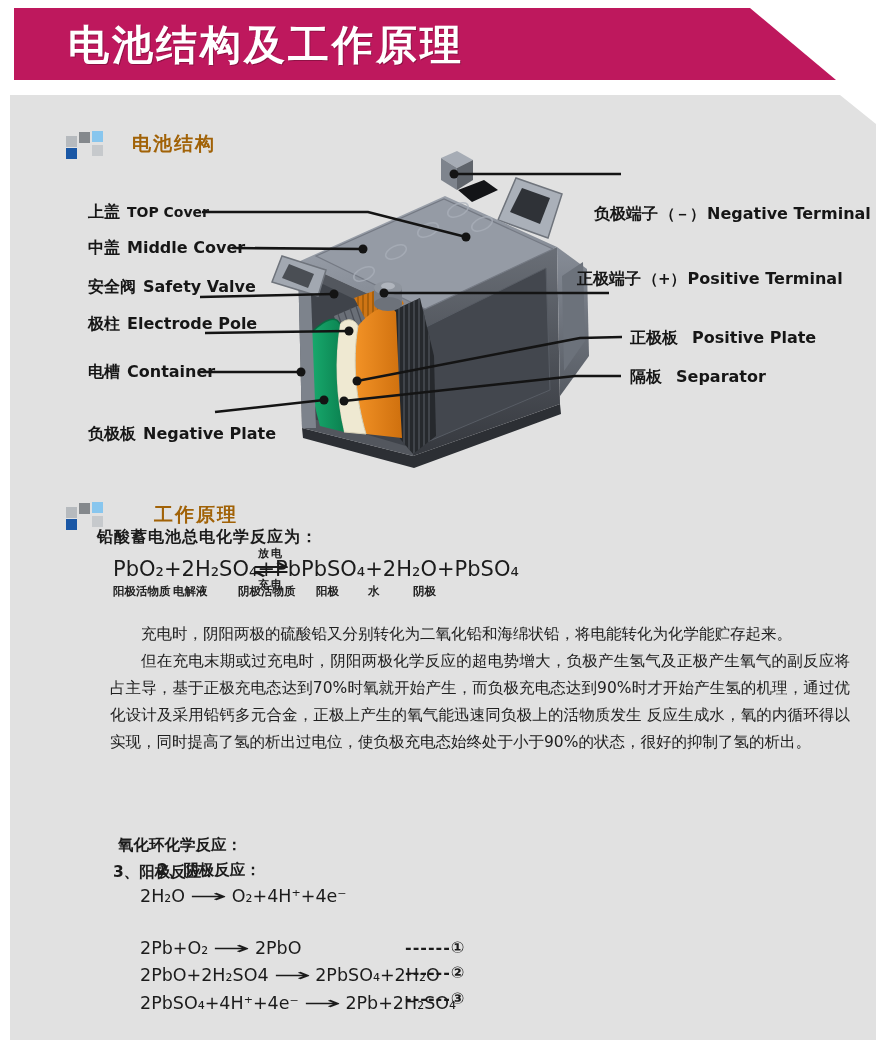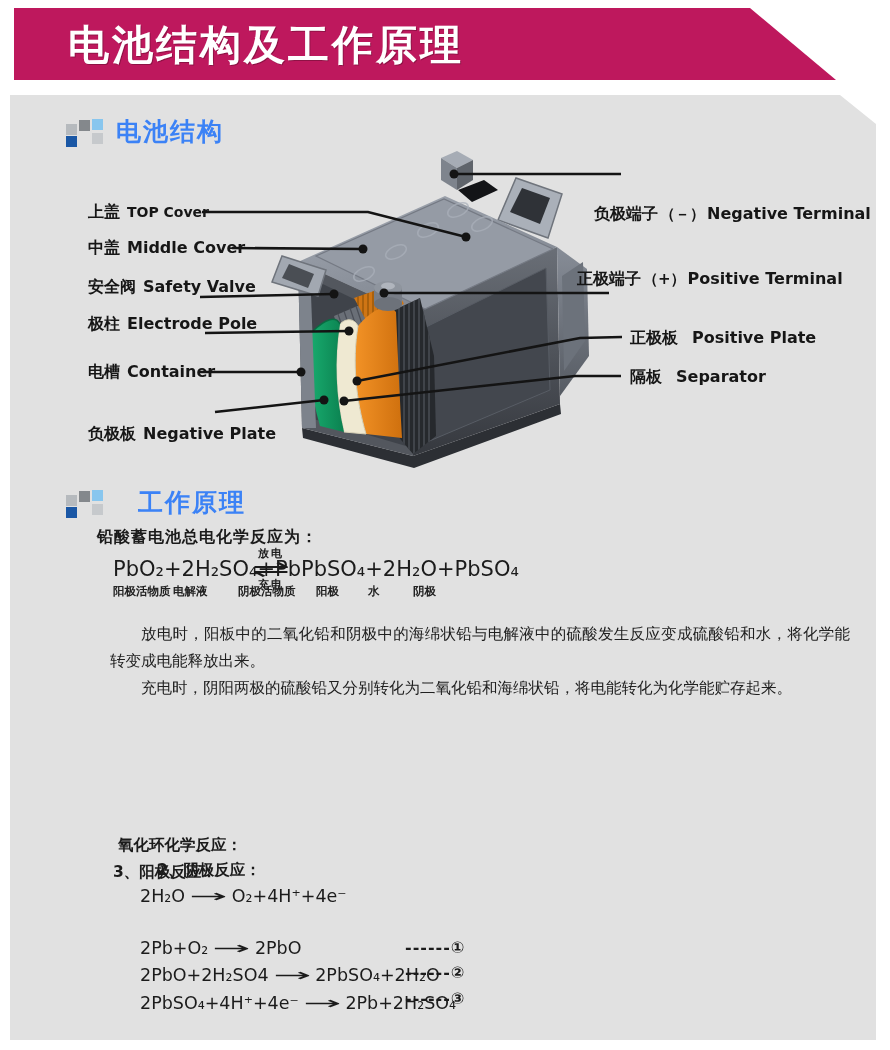--- a/index.html
+++ b/index.html
@@ -20,21 +20,21 @@
     text-shadow:1px 1px 0 rgba(0,0,0,.25);
   }
   
   .panel{
     position:absolute;left:10px;top:95px;width:866px;height:945px;
     background:#e1e1e1;
     clip-path:polygon(0 0,830px 0,866px 29px,866px 945px,0 945px);
   }
   
   .sec-head{position:absolute;display:flex;align-items:center;gap:12px;}
-  .sec-head h2{margin:0;font-size:25px;font-weight:bold;color:#3b82f6;letter-spacing:2px;}
+  .sec-head h2{margin:16px;font-size:19px;font-weight:bold;color:#a16207;letter-spacing:2px;}
   .sq-icon{position:relative;width:40px;height:30px;}
   .sq-icon i{position:absolute;width:11px;height:11px;}
   .sq-icon .s1{left:2px;top:7px;background:#b6babe;}
   .sq-icon .s2{left:15px;top:3px;background:#84888c;}
   .sq-icon .s3{left:28px;top:2px;background:#88c6ee;}
   .sq-icon .s4{left:2px;top:19px;background:#1a57a5;}
   .sq-icon .s5{left:28px;top:16px;background:#c6c9cc;}
   
   .lbl{position:absolute;font-size:16px;font-weight:bold;white-space:nowrap;color:#161616;}
   .lbl .en{margin-left:7px;}
@@ -283,22 +283,22 @@
 <div class="formula" style="left:301px;top:557px;">PbSO₄+2H₂O+PbSO₄</div>
 
 <span class="note" style="left:113px;top:584px;">阳极活物质</span>
 <span class="note" style="left:173px;top:584px;">电解液</span>
 <span class="note" style="left:238px;top:584px;">阴极活物质</span>
 <span class="note" style="left:316px;top:584px;">阳极</span>
 <span class="note" style="left:368px;top:584px;">水</span>
 <span class="note" style="left:413px;top:584px;">阴极</span>
 
 <div class="paras">
-  <p>放电时，阳板中的二氧化铅和阴极中的海绵状铅与电解液中的硫酸发生反应变成硫酸铅和水，将化学能转变成电能释放出来。</p>
   <p>充电时，阴阳两极的硫酸铅又分别转化为二氧化铅和海绵状铅，将电能转化为化学能贮存起来。</p>
+  <p>但在充电末期或过充电时，阴阳两极化学反应的超电势增大，负极产生氢气及正极产生氧气的副反应将占主导，基于正极充电态达到70%时氧就开始产生，而负极充电态达到90%时才开始产生氢的机理，通过优化设计及采用铅钙多元合金，正极上产生的氧气能迅速同负极上的活物质发生 反应生成水，氧的内循环得以实现，同时提高了氢的析出过电位，使负极充电态始终处于小于90%的状态，很好的抑制了氢的析出。</p>
 </div>
 
 <div class="oxy-line" style="left:118px;top:835px;">氧化环化学反应：</div>
 <div class="oxy-line" style="left:113px;top:862px;">3、阳极反应：</div>
 
 <div class="chem" style="left:140px;top:886px;">
   <span>2H₂O</span><span class="arr">→</span><span>O₂+4H⁺+4e⁻</span>
 </div>
 
 <div class="oxy-line" style="left:113px;top:860px;margin-left:44px;">2、阴极反应：</div>

